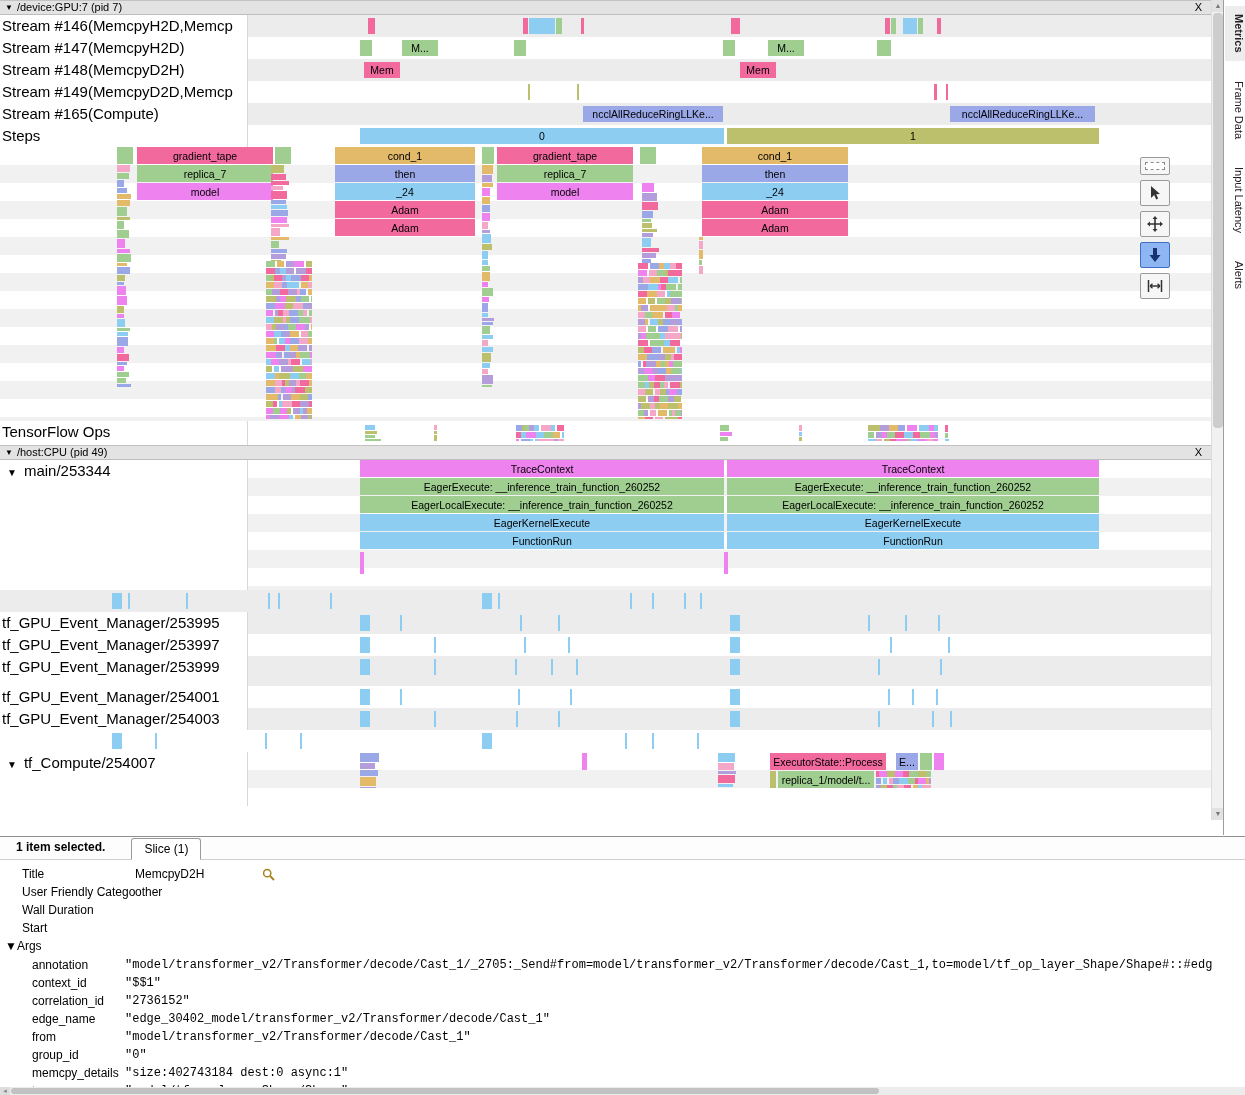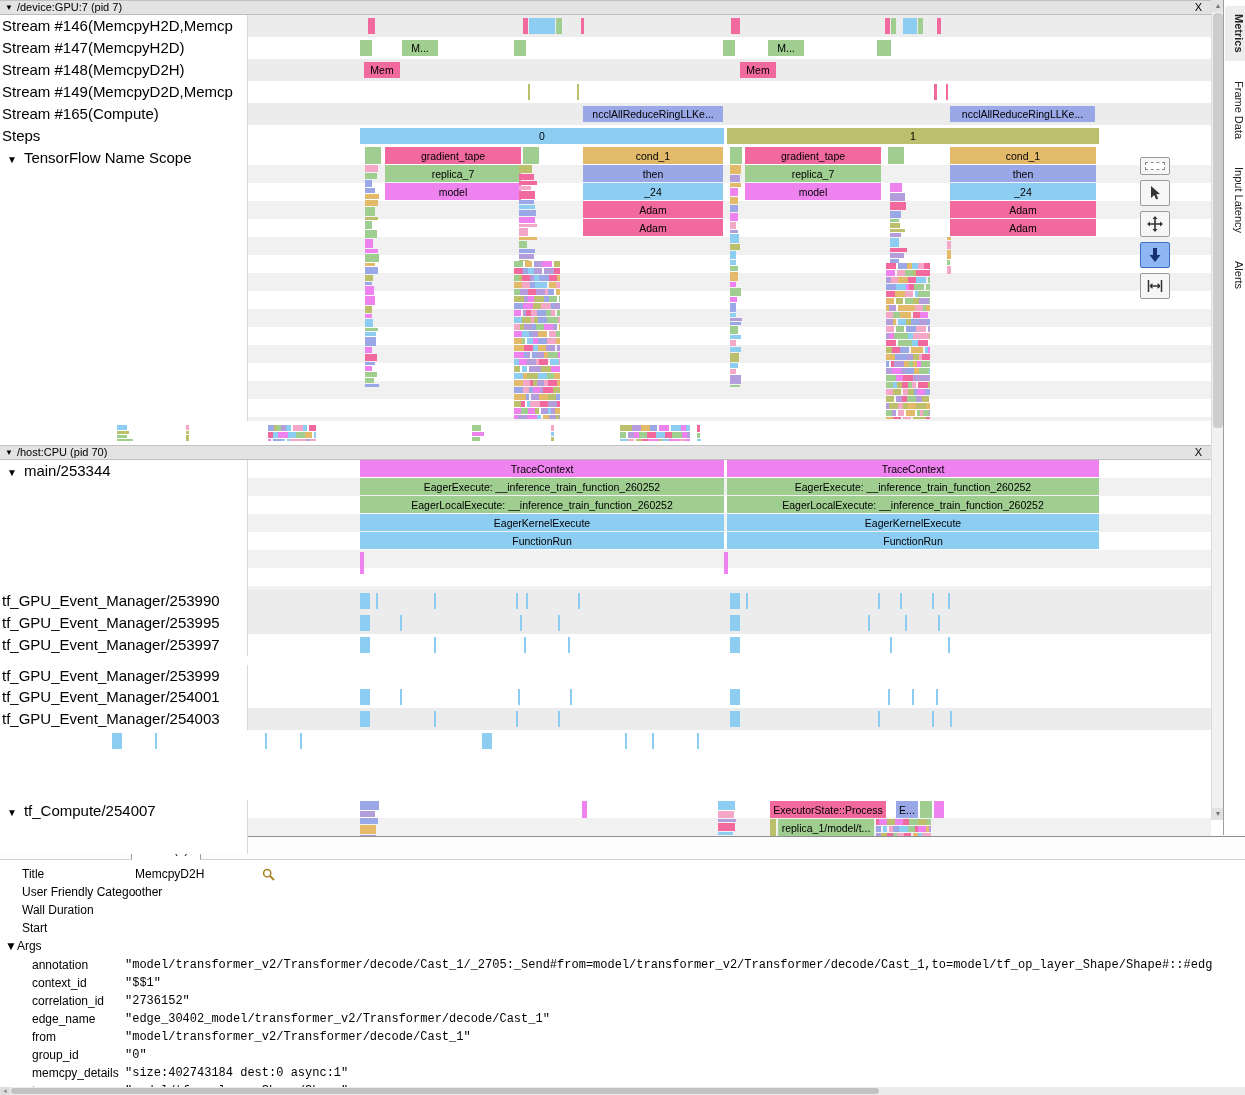--- a/index.html
+++ b/index.html
@@ -121,21 +121,20 @@
           </div>
         </div>
         <div class="track" style="height: 22px;">
           <div class="track-label"><span>Steps</span></div>
           <div class="track-content">
             <div class="evt" style="left: 112px; width: 364px; top: 3px; height: 16px; background: rgb(142, 205, 242);">0</div>
             <div class="evt" style="left: 479px; width: 372px; top: 3px; height: 16px; background: rgb(188, 191, 108);">1</div>
           </div>
         </div>
         <div class="track stripe18" style="height: 274px;">
-          <div class="track-label"><span class="tri">▼</span><span>TensorFlow Name Scope</span></div>
           <div class="track-content">
             <div class="evt" style="left: 117px; width: 16px; top: 0px; height: 17px; background: rgb(159, 206, 144);"></div>
             <div class="evt" style="left: 137px; width: 136px; top: 0px; height: 17px; background: rgb(242, 105, 158);">gradient_tape</div>
             <div class="evt" style="left: 137px; width: 136px; top: 18px; height: 17px; background: rgb(159, 206, 144);">replica_7</div>
             <div class="evt" style="left: 137px; width: 136px; top: 36px; height: 17px; background: rgb(238, 130, 238);">model</div>
             <div class="evt" style="left: 275px; width: 16px; top: 0px; height: 17px; background: rgb(159, 206, 144);"></div>
             <div class="evt" style="left: 335px; width: 140px; top: 0px; height: 17px; background: rgb(226, 186, 106);">cond_1</div>
             <div class="evt" style="left: 335px; width: 140px; top: 18px; height: 17px; background: rgb(154, 168, 232);">then</div>
             <div class="evt" style="left: 335px; width: 140px; top: 36px; height: 17px; background: rgb(142, 205, 242);">_24</div>
             <div class="evt" style="left: 335px; width: 140px; top: 54px; height: 17px; background: rgb(242, 105, 158);">Adam</div>
@@ -579,20 +578,21 @@
             <div class="mosaic" style="left: 699px; top: 90px; width: 5px; height: 38px;">
               <div style="position: absolute; left: 0px; top: 0px; width: 4px; height: 3px; background: rgb(226, 186, 106);"></div>
               <div style="position: absolute; left: 0px; top: 4px; width: 4px; height: 8px; background: rgb(244, 167, 198);"></div>
               <div style="position: absolute; left: 0px; top: 13px; width: 4px; height: 9px; background: rgb(226, 186, 106);"></div>
               <div style="position: absolute; left: 0px; top: 23px; width: 3px; height: 5px; background: rgb(159, 206, 144);"></div>
               <div style="position: absolute; left: 0px; top: 29px; width: 4px; height: 8px; background: rgb(244, 167, 198);"></div>
             </div>
           </div>
         </div>
         <div class="track" style="height: 24px;">
+          <div class="track-label"><span>TensorFlow Ops</span></div>
           <div class="track-content">
             <div class="mosaic" style="left: 117px; top: 4px; width: 16px; height: 16px;">
               <div style="position: absolute; left: 0px; top: 0px; width: 10px; height: 5px; background: rgb(142, 205, 242);"></div>
               <div style="position: absolute; left: 0px; top: 6px; width: 12px; height: 3px; background: rgb(188, 191, 108);"></div>
               <div style="position: absolute; left: 0px; top: 10px; width: 10px; height: 3px; background: rgb(159, 206, 144);"></div>
               <div style="position: absolute; left: 0px; top: 14px; width: 16px; height: 2px; background: rgb(159, 206, 144);"></div>
             </div>
             <div class="mosaic" style="left: 186px; top: 4px; width: 3px; height: 16px;">
               <div style="position: absolute; left: 0px; top: 0px; width: 3px; height: 5px; background: rgb(244, 167, 198);"></div>
               <div style="position: absolute; left: 0px; top: 6px; width: 3px; height: 3px; background: rgb(188, 191, 108);"></div>
@@ -671,21 +671,21 @@
             <div class="mosaic" style="left: 697px; top: 4px; width: 4px; height: 16px;">
               <div style="position: absolute; left: 0px; top: 0px; width: 3px; height: 7px; background: rgb(242, 105, 158);"></div>
               <div style="position: absolute; left: 0px; top: 8px; width: 3px; height: 5px; background: rgb(159, 206, 144);"></div>
               <div style="position: absolute; left: 0px; top: 14px; width: 4px; height: 2px; background: rgb(142, 205, 242);"></div>
             </div>
           </div>
         </div>
       </div>
 
     <div class="section-header">
-      <span class="tri">▼</span><span class="sec-title">/host:CPU (pid 70)</span>
+      <span class="tri">▼</span><span class="sec-title">/host:CPU (pid 49)</span>
       <span class="close-x">X</span>
     </div>
     <div id="cpu-tracks">
         <div class="track stripe18" style="height: 130px;">
           <div class="track-label"><span class="tri">▼</span><span>main/253344</span></div>
           <div class="track-content">
             <div class="evt" style="left: 112px; width: 364px; top: 0px; height: 17px; background: rgb(238, 130, 238);">TraceContext</div>
             <div class="evt" style="left: 112px; width: 364px; top: 18px; height: 17px; background: rgb(159, 206, 144);">EagerExecute: __inference_train_function_260252</div>
             <div class="evt" style="left: 112px; width: 364px; top: 36px; height: 17px; background: rgb(159, 206, 144);">EagerLocalExecute: __inference_train_function_260252</div>
             <div class="evt" style="left: 112px; width: 364px; top: 54px; height: 17px; background: rgb(142, 205, 242);">EagerKernelExecute</div>
@@ -693,21 +693,20 @@
             <div class="evt" style="left: 479px; width: 372px; top: 0px; height: 17px; background: rgb(238, 130, 238);">TraceContext</div>
             <div class="evt" style="left: 479px; width: 372px; top: 18px; height: 17px; background: rgb(159, 206, 144);">EagerExecute: __inference_train_function_260252</div>
             <div class="evt" style="left: 479px; width: 372px; top: 36px; height: 17px; background: rgb(159, 206, 144);">EagerLocalExecute: __inference_train_function_260252</div>
             <div class="evt" style="left: 479px; width: 372px; top: 54px; height: 17px; background: rgb(142, 205, 242);">EagerKernelExecute</div>
             <div class="evt" style="left: 479px; width: 372px; top: 72px; height: 17px; background: rgb(142, 205, 242);">FunctionRun</div>
             <div class="evt" style="left: 112px; width: 4px; top: 92px; height: 22px; background: rgb(238, 130, 238);"></div>
             <div class="evt" style="left: 476px; width: 4px; top: 92px; height: 22px; background: rgb(238, 130, 238);"></div>
           </div>
         </div>
         <div class="track shade" style="height: 22px;">
-          <div class="track-label"><span>tf_GPU_Event_Manager/253990</span></div>
           <div class="track-content">
             <div class="evt" style="left: 112px; width: 10px; top: 3px; height: 16px; background: rgb(142, 205, 242);"></div>
             <div class="evt" style="left: 128px; width: 2px; top: 3px; height: 16px; background: rgb(142, 205, 242);"></div>
             <div class="evt" style="left: 186px; width: 2px; top: 3px; height: 16px; background: rgb(142, 205, 242);"></div>
             <div class="evt" style="left: 268px; width: 2px; top: 3px; height: 16px; background: rgb(142, 205, 242);"></div>
             <div class="evt" style="left: 278px; width: 2px; top: 3px; height: 16px; background: rgb(142, 205, 242);"></div>
             <div class="evt" style="left: 330px; width: 2px; top: 3px; height: 16px; background: rgb(142, 205, 242);"></div>
             <div class="evt" style="left: 482px; width: 10px; top: 3px; height: 16px; background: rgb(142, 205, 242);"></div>
             <div class="evt" style="left: 498px; width: 2px; top: 3px; height: 16px; background: rgb(142, 205, 242);"></div>
             <div class="evt" style="left: 630px; width: 2px; top: 3px; height: 16px; background: rgb(142, 205, 242);"></div>
@@ -734,21 +733,21 @@
           <div class="track-content">
             <div class="evt" style="left: 112px; width: 10px; top: 3px; height: 16px; background: rgb(142, 205, 242);"></div>
             <div class="evt" style="left: 186px; width: 2px; top: 3px; height: 16px; background: rgb(142, 205, 242);"></div>
             <div class="evt" style="left: 276px; width: 2px; top: 3px; height: 16px; background: rgb(142, 205, 242);"></div>
             <div class="evt" style="left: 320px; width: 2px; top: 3px; height: 16px; background: rgb(142, 205, 242);"></div>
             <div class="evt" style="left: 482px; width: 10px; top: 3px; height: 16px; background: rgb(142, 205, 242);"></div>
             <div class="evt" style="left: 642px; width: 2px; top: 3px; height: 16px; background: rgb(142, 205, 242);"></div>
             <div class="evt" style="left: 700px; width: 2px; top: 3px; height: 16px; background: rgb(142, 205, 242);"></div>
           </div>
         </div>
-        <div class="track shade" style="height: 30px; align-items: flex-end;">
+        <div class="track shade" style="height: 30px;">
           <div class="track-label"><span>tf_GPU_Event_Manager/253999</span></div>
           <div class="track-content">
             <div class="evt" style="left: 112px; width: 10px; top: 3px; height: 16px; background: rgb(142, 205, 242);"></div>
             <div class="evt" style="left: 186px; width: 2px; top: 3px; height: 16px; background: rgb(142, 205, 242);"></div>
             <div class="evt" style="left: 267px; width: 2px; top: 3px; height: 16px; background: rgb(142, 205, 242);"></div>
             <div class="evt" style="left: 303px; width: 2px; top: 3px; height: 16px; background: rgb(142, 205, 242);"></div>
             <div class="evt" style="left: 328px; width: 2px; top: 3px; height: 16px; background: rgb(142, 205, 242);"></div>
             <div class="evt" style="left: 482px; width: 10px; top: 3px; height: 16px; background: rgb(142, 205, 242);"></div>
             <div class="evt" style="left: 630px; width: 2px; top: 3px; height: 16px; background: rgb(142, 205, 242);"></div>
             <div class="evt" style="left: 692px; width: 2px; top: 3px; height: 16px; background: rgb(142, 205, 242);"></div>
@@ -785,21 +784,21 @@
             <div class="evt" style="left: 112px; width: 10px; top: 3px; height: 16px; background: rgb(142, 205, 242);"></div>
             <div class="evt" style="left: 155px; width: 2px; top: 3px; height: 16px; background: rgb(142, 205, 242);"></div>
             <div class="evt" style="left: 265px; width: 2px; top: 3px; height: 16px; background: rgb(142, 205, 242);"></div>
             <div class="evt" style="left: 300px; width: 2px; top: 3px; height: 16px; background: rgb(142, 205, 242);"></div>
             <div class="evt" style="left: 482px; width: 10px; top: 3px; height: 16px; background: rgb(142, 205, 242);"></div>
             <div class="evt" style="left: 625px; width: 2px; top: 3px; height: 16px; background: rgb(142, 205, 242);"></div>
             <div class="evt" style="left: 652px; width: 2px; top: 3px; height: 16px; background: rgb(142, 205, 242);"></div>
             <div class="evt" style="left: 697px; width: 2px; top: 3px; height: 16px; background: rgb(142, 205, 242);"></div>
           </div>
         </div>
-        <div class="track stripe18" style="height: 54px; margin-top: 48px;">
+        <div class="track stripe18" style="height: 54px;">
           <div class="track-label"><span class="tri">▼</span><span>tf_Compute/254007</span></div>
           <div class="track-content">
             <div class="evt" style="left: 334px; width: 5px; top: 1px; height: 17px; background: rgb(238, 130, 238);"></div>
             <div class="evt" style="left: 522px; width: 116px; top: 1px; height: 17px; background: rgb(242, 105, 158);">ExecutorState::Process</div>
             <div class="evt" style="left: 648px; width: 22px; top: 1px; height: 17px; background: rgb(154, 168, 232);">E...</div>
             <div class="evt" style="left: 672px; width: 12px; top: 1px; height: 17px; background: rgb(159, 206, 144);"></div>
             <div class="evt" style="left: 686px; width: 10px; top: 1px; height: 17px; background: rgb(238, 130, 238);"></div>
             <div class="evt" style="left: 522px; width: 6px; top: 19px; height: 17px; background: rgb(188, 191, 108);"></div>
             <div class="evt" style="left: 530px; width: 96px; top: 19px; height: 17px; background: rgb(159, 206, 144);">replica_1/model/t...</div>
             <div class="mosaic" style="left: 112px; top: 1px; width: 22px; height: 35px;">

